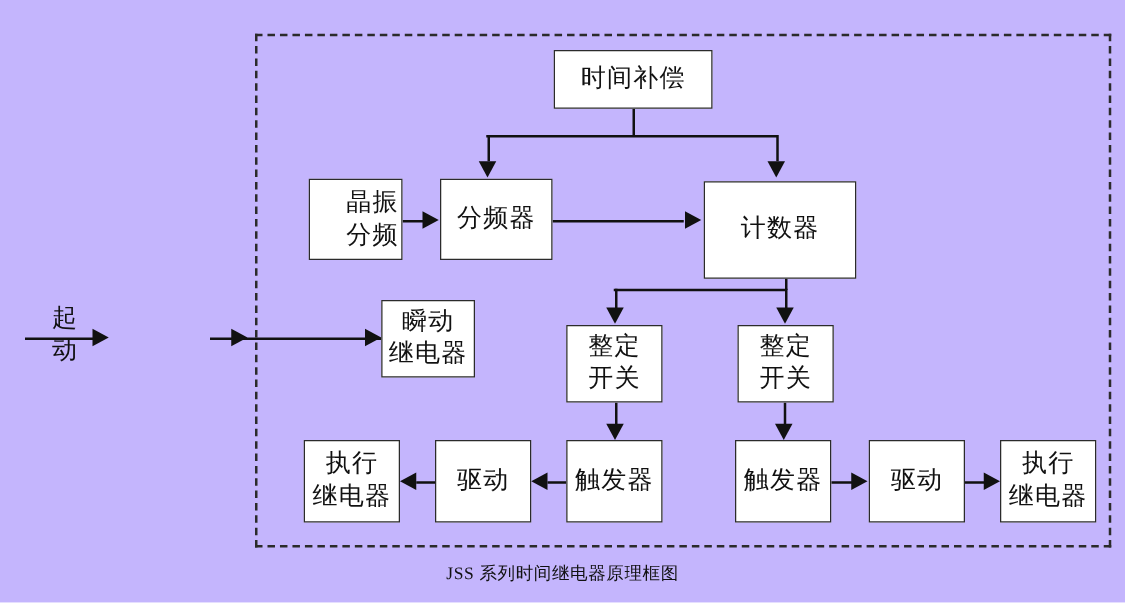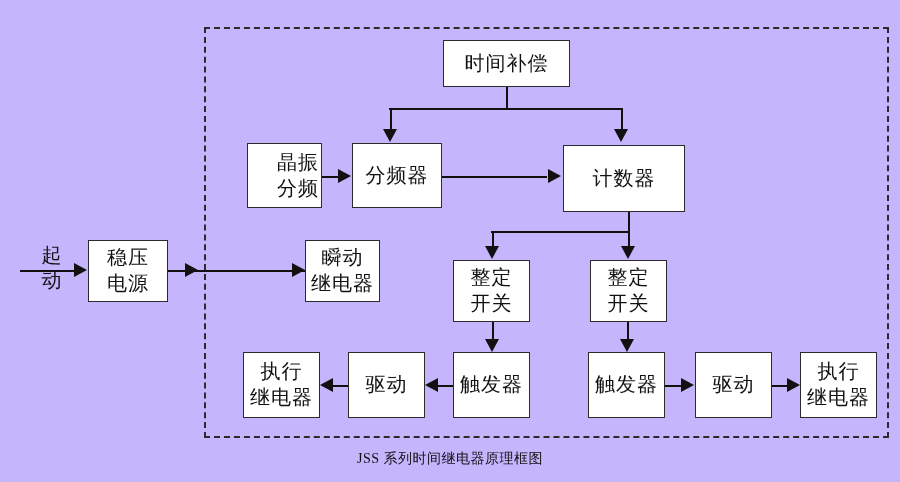--- a/index.html
+++ b/index.html
@@ -109,28 +109,24 @@
 
   <div class="node" style="left:247px; top:143px; width:75px; height:65px;padding-left:27px;">
     <span class="ln">晶振</span>
     <span class="ln">分频</span>
   </div>
 
   <div class="node" style="left:352px; top:143px; width:90px; height:65px;align-items:center;">
     <span class="ln">分频器</span>
   </div>
 
-  <div class="node" style="left:563px; top:145px; width:122px; height:67px;">
+  <div class="node" style="left:563px; top:145px; width:122px; height:78px;">
     <span class="ln">计数器</span>
   </div>
 
-  <div class="node" style="left:88px; top:240px; width:80px; height:62px;">
-    <span class="ln">稳压</span>
-    <span class="ln">电源</span>
-  </div>
 
   <div class="node" style="left:305px; top:240px; width:75px; height:62px;">
     <span class="ln">瞬动</span>
     <span class="ln">继电器</span>
   </div>
 
   <div class="node" style="left:453px; top:260px; width:77px; height:62px;">
     <span class="ln">整定</span>
     <span class="ln">开关</span>
   </div>

